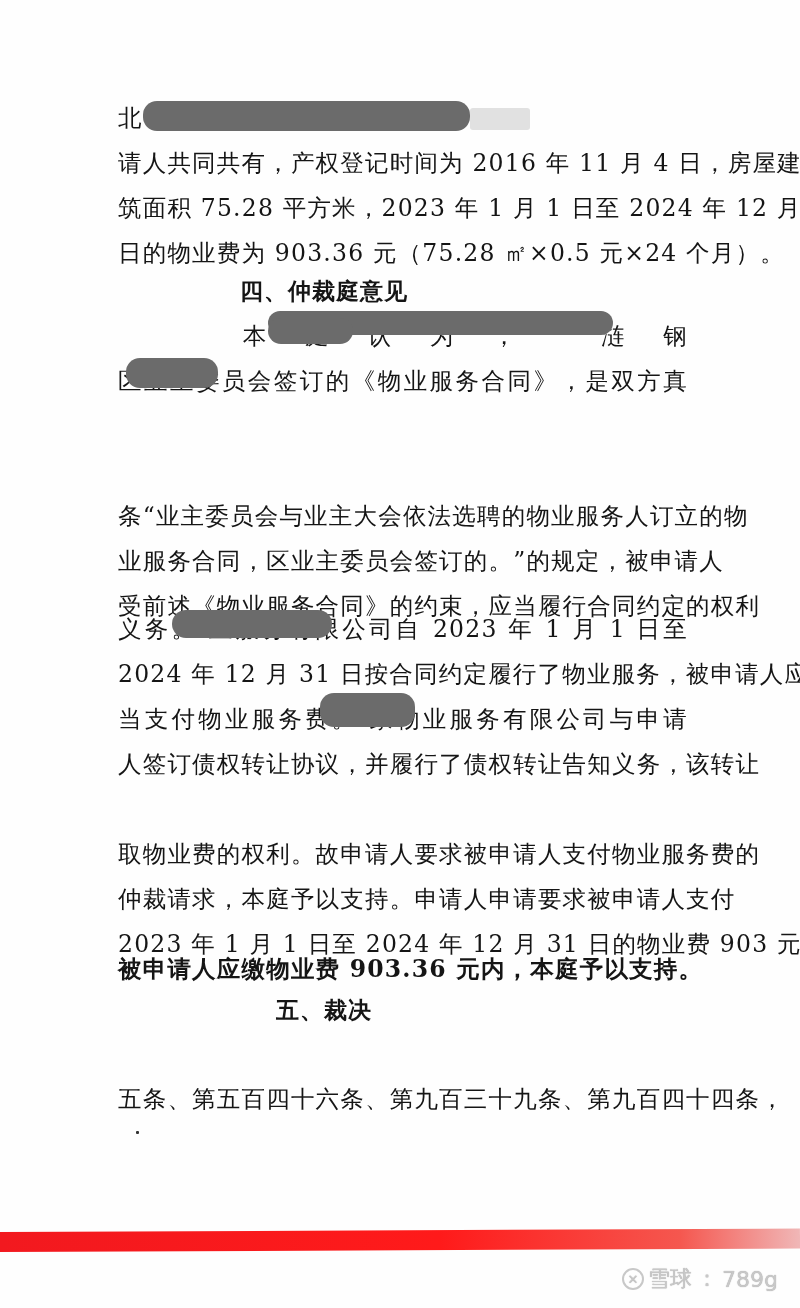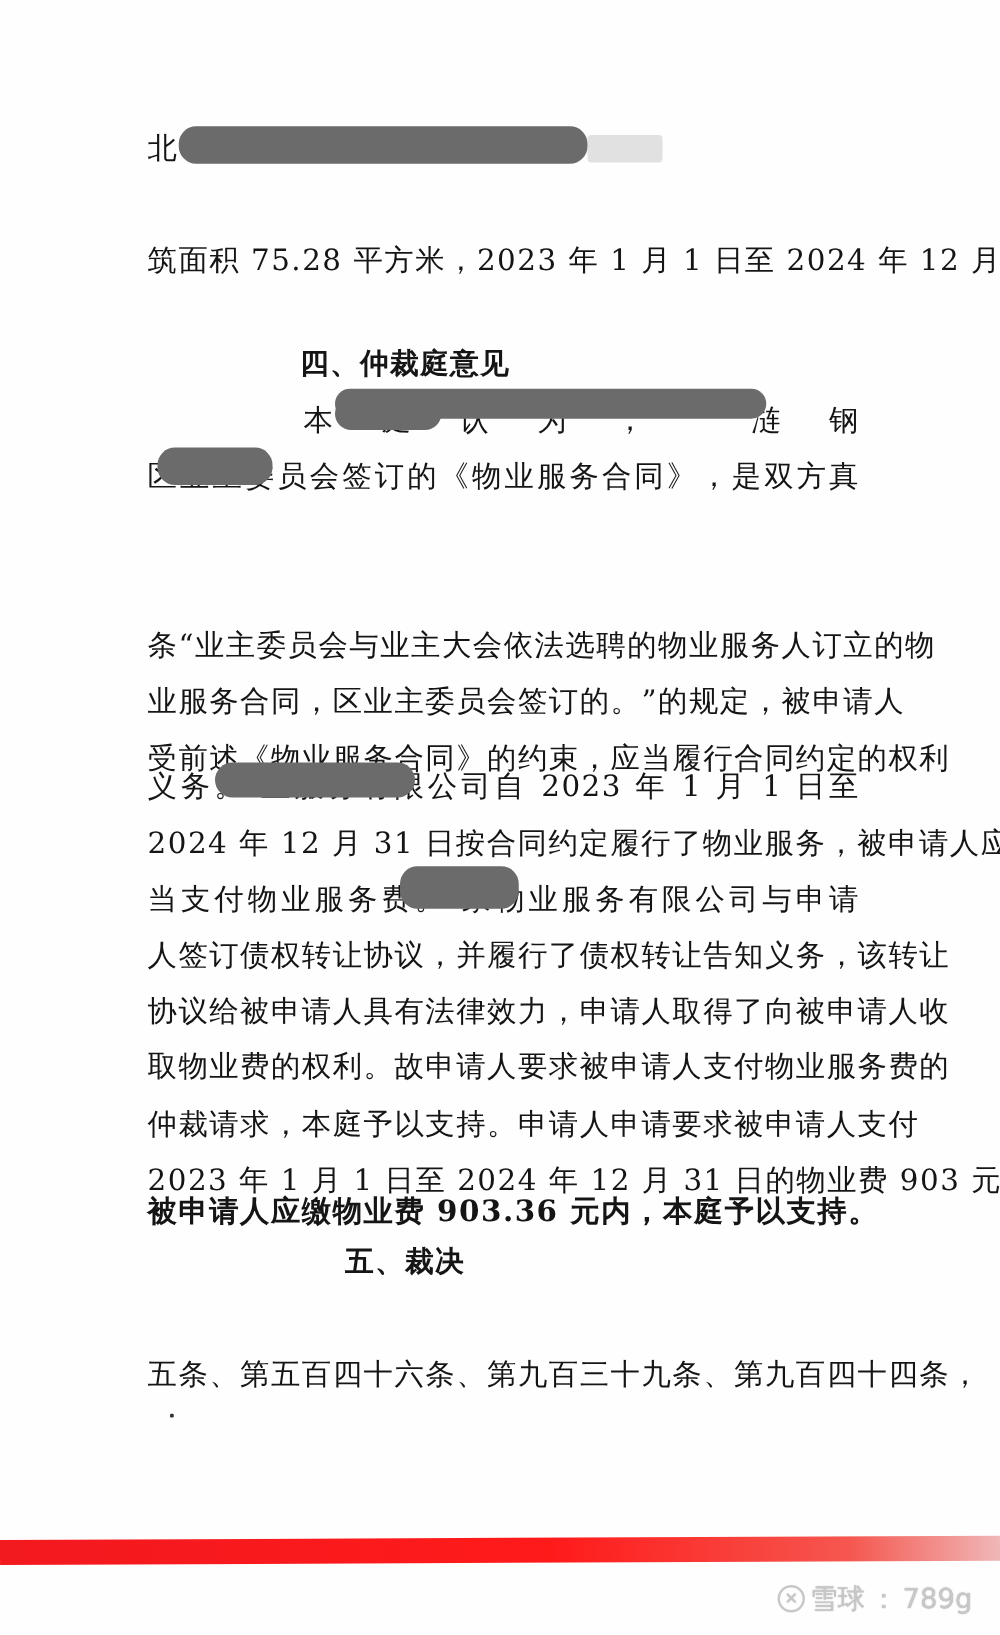--- a/index.html
+++ b/index.html
@@ -93,21 +93,23 @@
   </style>
 </head>
 <body>
 
 <div class="page">
 
   <div class="line last" style="top:103px;">北                                      ，房屋为两被申</div>
   <div class="redact" style="left:143px; top:101px; width:327px; height:30px;"></div>
   <div class="redact ghost" style="left:470px; top:108px; width:60px; height:22px;"></div>
 
+  <div class="line" style="top:148px;">请人共同共有，产权登记时间为 2016 年 11 月 4 日，房屋建</div>
   <div class="line" style="top:193px;">筑面积 75.28 平方米，2023 年 1 月 1 日至 2024 年 12 月 31</div>
+  <div class="line last" style="top:238px;">日的物业费为 903.36 元（75.28 ㎡×0.5 元×24 个月）。</div>
 
   <div class="heading" style="top:276px;">四、仲裁庭意见</div>
 
   <div class="line" style="top:321px;">　　本庭认为，                                    涟钢</div>
   <div class="redact" style="left:268px; top:311px; width:345px; height:24px;"></div>
   <div class="redact" style="left:268px; top:318px; width:85px; height:26px;"></div>
 
   <div class="line" style="top:366px;">                  区业主委员会签订的《物业服务合同》，是双方真</div>
   <div class="redact" style="left:126px; top:358px; width:92px; height:30px;"></div>
 
@@ -117,21 +119,20 @@
 
   <div class="line" style="top:614px;">义务。              业服务有限公司自 2023 年 1 月 1 日至</div>
   <div class="redact" style="left:172px; top:610px; width:160px; height:28px;"></div>
 
   <div class="line" style="top:659px;">2024 年 12 月 31 日按合同约定履行了物业服务，被申请人应</div>
 
   <div class="line" style="top:704px;">当支付物业服务费。              家物业服务有限公司与申请</div>
   <div class="redact" style="left:320px; top:693px; width:95px; height:34px;"></div>
 
   <div class="line" style="top:749px;">人签订债权转让协议，并履行了债权转让告知义务，该转让</div>
-  <div class="line" style="top:794px;">协议给被申请人具有法律效力，申请人取得了向被申请人收</div>
   <div class="line" style="top:839px;font-family:Liberation Serif, serif;">取物业费的权利。故申请人要求被申请人支付物业服务费的</div>
   <div class="line" style="top:884px;">仲裁请求，本庭予以支持。申请人申请要求被申请人支付</div>
   <div class="line" style="top:929px;">2023 年 1 月 1 日至 2024 年 12 月 31 日的物业费 903 元，在</div>
   <div class="line last" style="top:954px;font-weight:bold;">被申请人应缴物业费 903.36 元内，本庭予以支持。</div>
 
   <div class="heading" style="top:995px;">五、裁决</div>
   <div class="line" style="top:1084px;">五条、第五百四十六条、第九百三十九条、第九百四十四条，</div>
 
   <div class="speck" style="left:136px; top:1131px;"></div>
 

